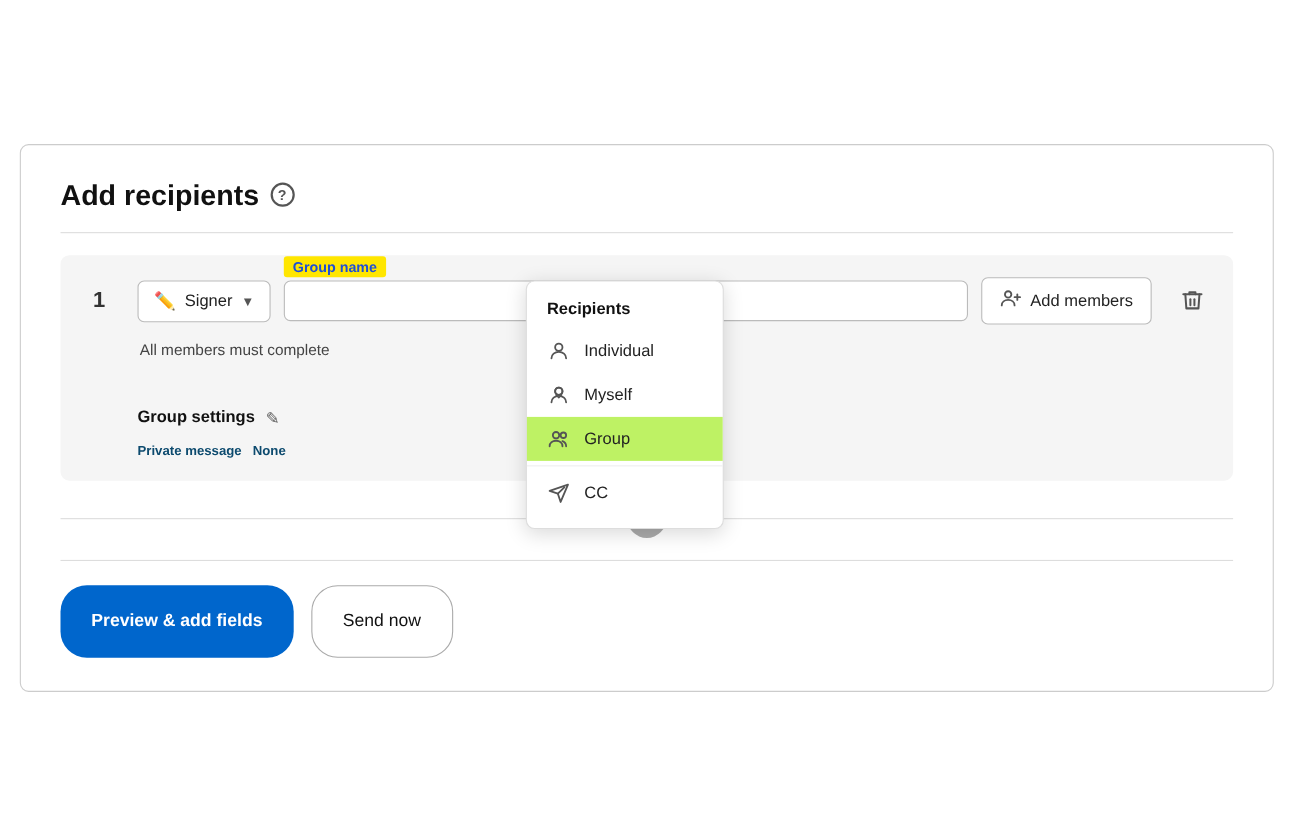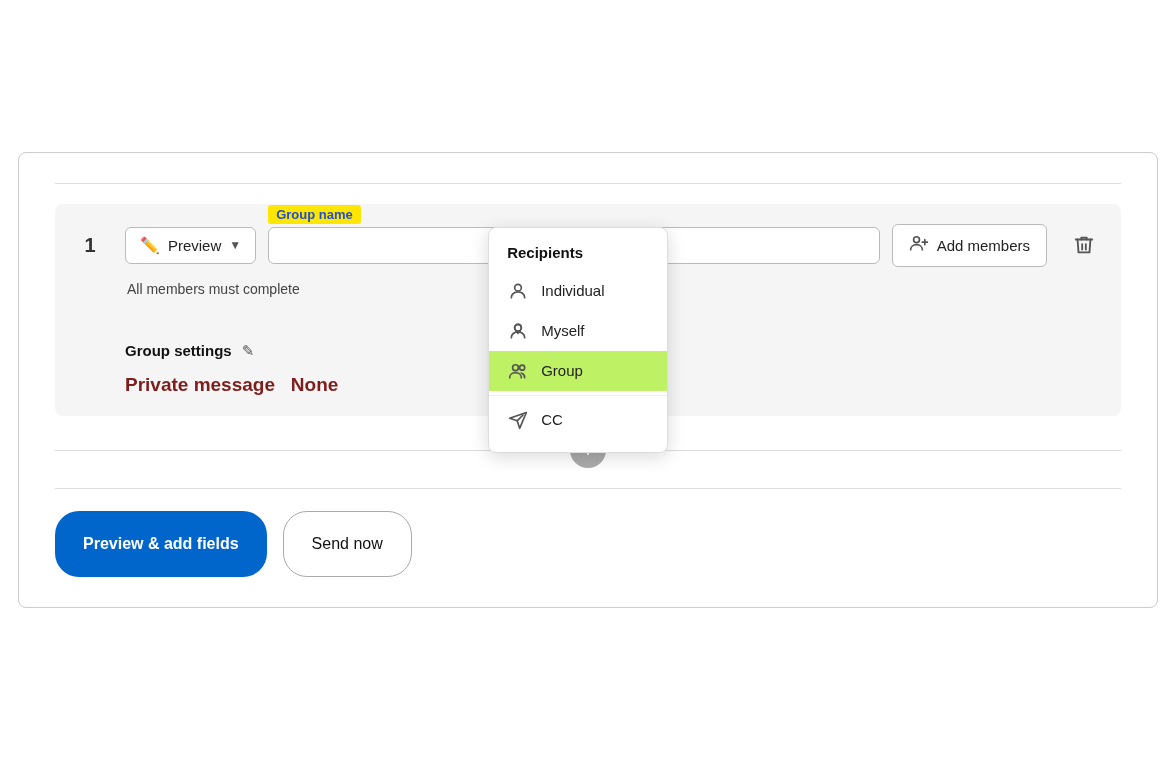--- a/index.html
+++ b/index.html
@@ -183,22 +183,22 @@
       font-size: 15px;
       font-weight: 700;
       color: #111;
     }
     .edit-icon {
       font-size: 15px;
       color: #555;
       cursor: pointer;
     }
     .private-message-row {
-      font-size: 19px;
-      color: #7f1d1d;
+      font-size: 12px;
+      color: #0c4a6e;
     }
     .private-message-row span {
       font-weight: 700;
     }
     .add-recipient-row {
       display: flex;
       justify-content: center;
       margin-bottom: 20px;
       position: relative;
     }
@@ -299,33 +299,37 @@
       display: inline-flex;
       align-items: center;
       justify-content: center;
     }
   </style>
 </head>
 <body>
 
 <div class="page-container">
 
+  <div class="page-title">
+    <span>Add recipients</span>
+    <span class="help-icon">?</span>
+  </div>
 
   <hr class="divider">
 
 
   <div class="recipient-card">
     <div class="row-number">1</div>
     <div class="card-content">
 
       <div class="card-top-row">
 
         <div class="signer-dropdown">
           <span class="signer-icon">✏️</span>
-          <span>Preview</span>
+          <span>Signer</span>
           <span class="chevron-icon">▼</span>
         </div>
 
         <div class="group-name-input-wrapper">
           <span class="group-name-label">Group name</span>
           <input type="text" class="group-name-input" placeholder="" style="">
 
           
           <div class="recipients-dropdown">
             <div class="dropdown-header">Recipients</div>

